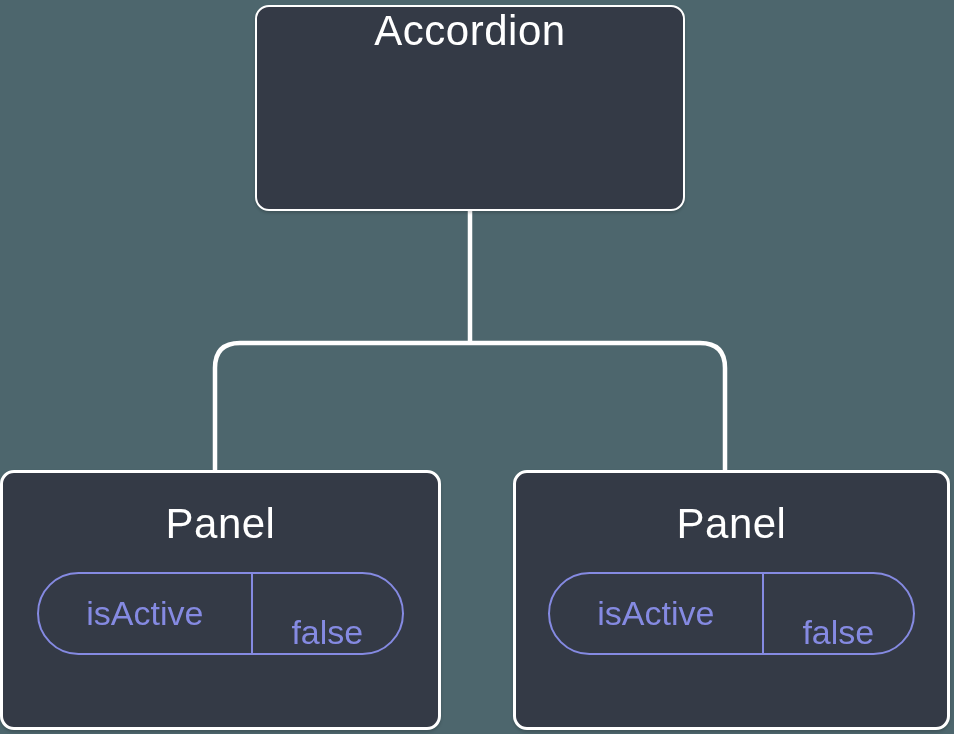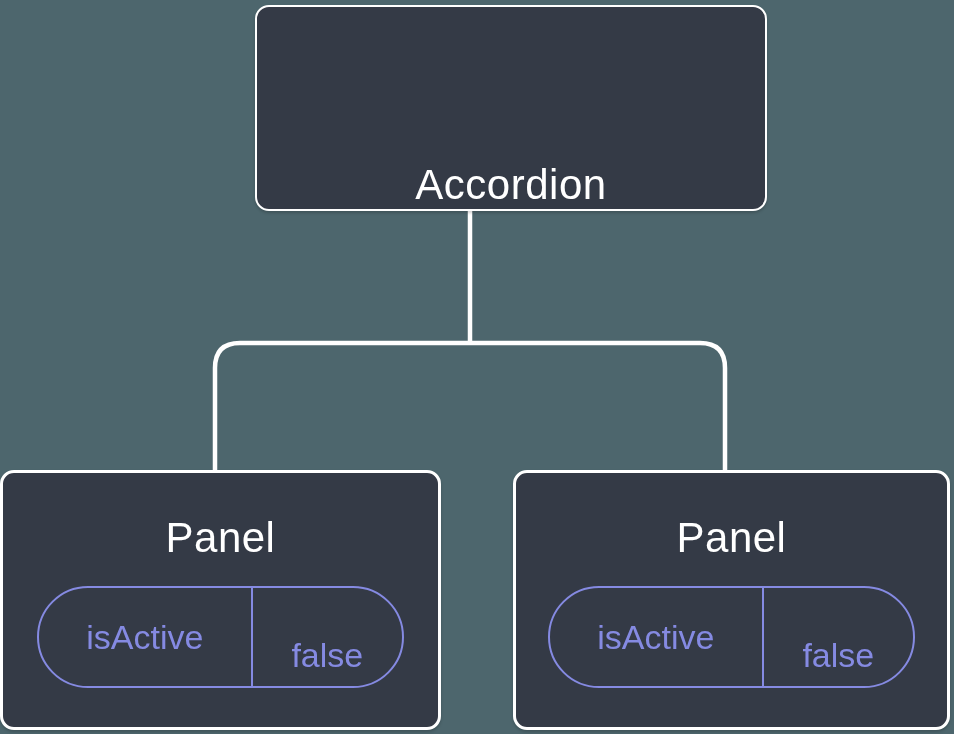--- a/index.html
+++ b/index.html
@@ -21,44 +21,44 @@
   }
   .node{
     position:absolute;
     background:var(--node-fill,#343A46);
     border:3px solid var(--node-border,#FFFFFF);
     border-radius:14px;
     box-sizing:border-box;
     box-shadow:0 2px 3px rgba(0,0,0,0.18);
   }
   .root-node{
-    left:255px;top:5px;width:512px;height:206px;
+    left:255px;top:5px;width:430px;height:206px;
     border-width:2.5px;
-    display:flex;align-items:flex-end;justify-content:center;
+    display:flex;align-items:flex-start;justify-content:center;
   }
   .node-label{
     color:var(--text,#FFFFFF);
     font-size:42px;
     font-weight:500;
     letter-spacing:0.5px;
   }
   .panel{
     top:470px;height:260px;
-    padding-top:43px;
+    padding-top:29px;
   }
   .panel-left{left:0;width:441px;}
   .panel-right{left:513px;width:437px;}
   .panel-title{
     text-align:center;
     line-height:44px;
     display:block;
   }
   .pill{
     margin:26px auto 0 auto;
-    width:367px;height:102px;
+    width:367px;height:83px;
     border:2px solid var(--accent,#858AE2);
     border-radius:51px;
     box-sizing:border-box;
     display:flex;
     overflow:hidden;
   }
   .pill-cell{
     display:flex;align-items:center;justify-content:center;
     color:var(--accent,#858AE2);
     font-size:34px;

